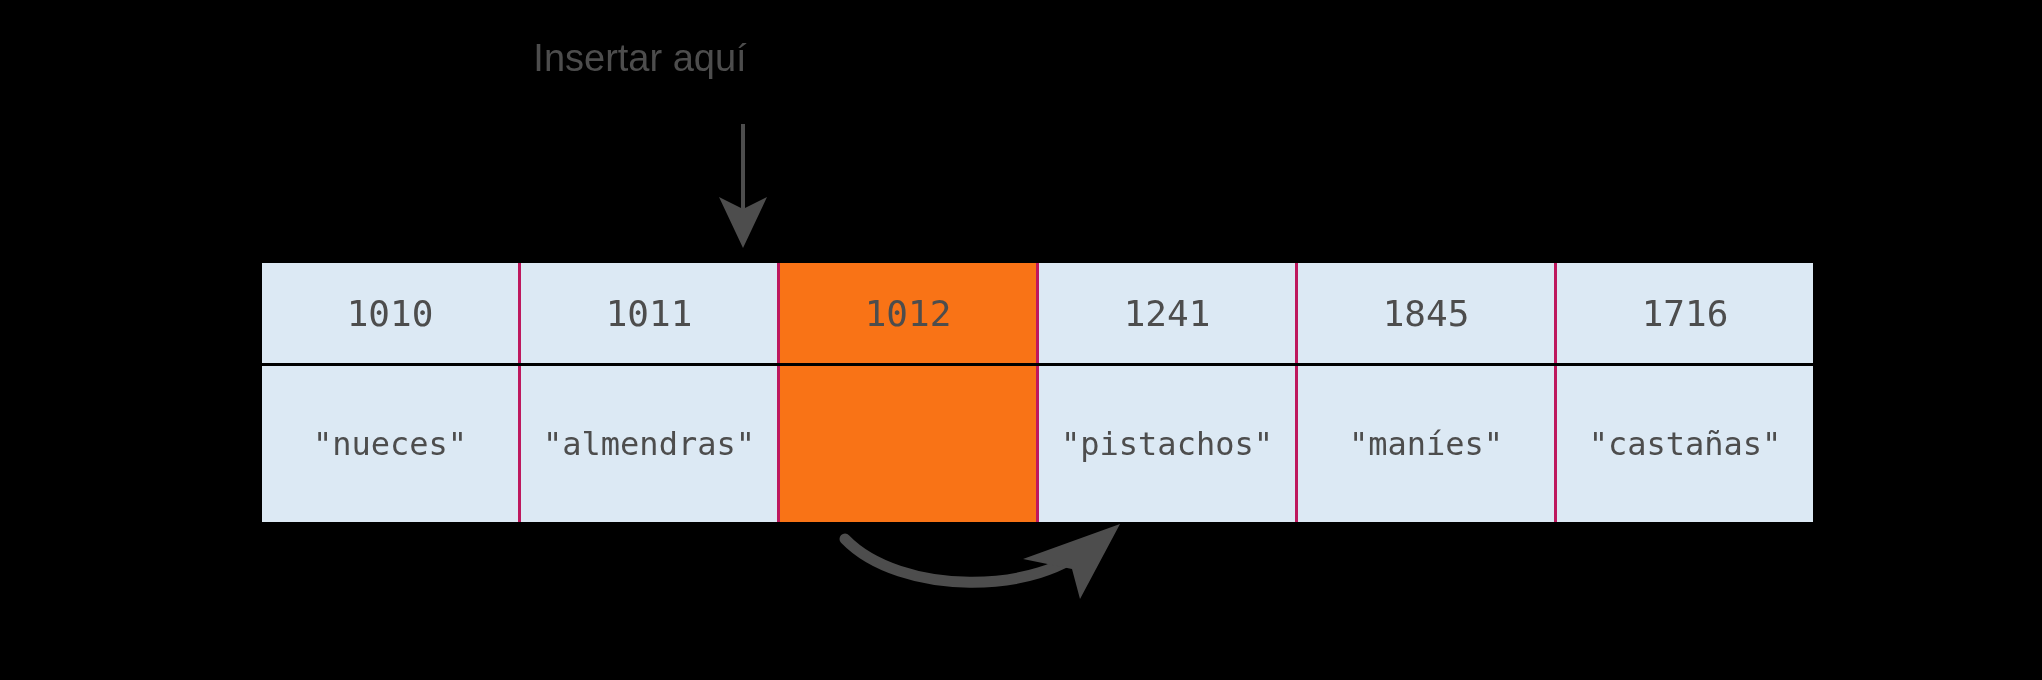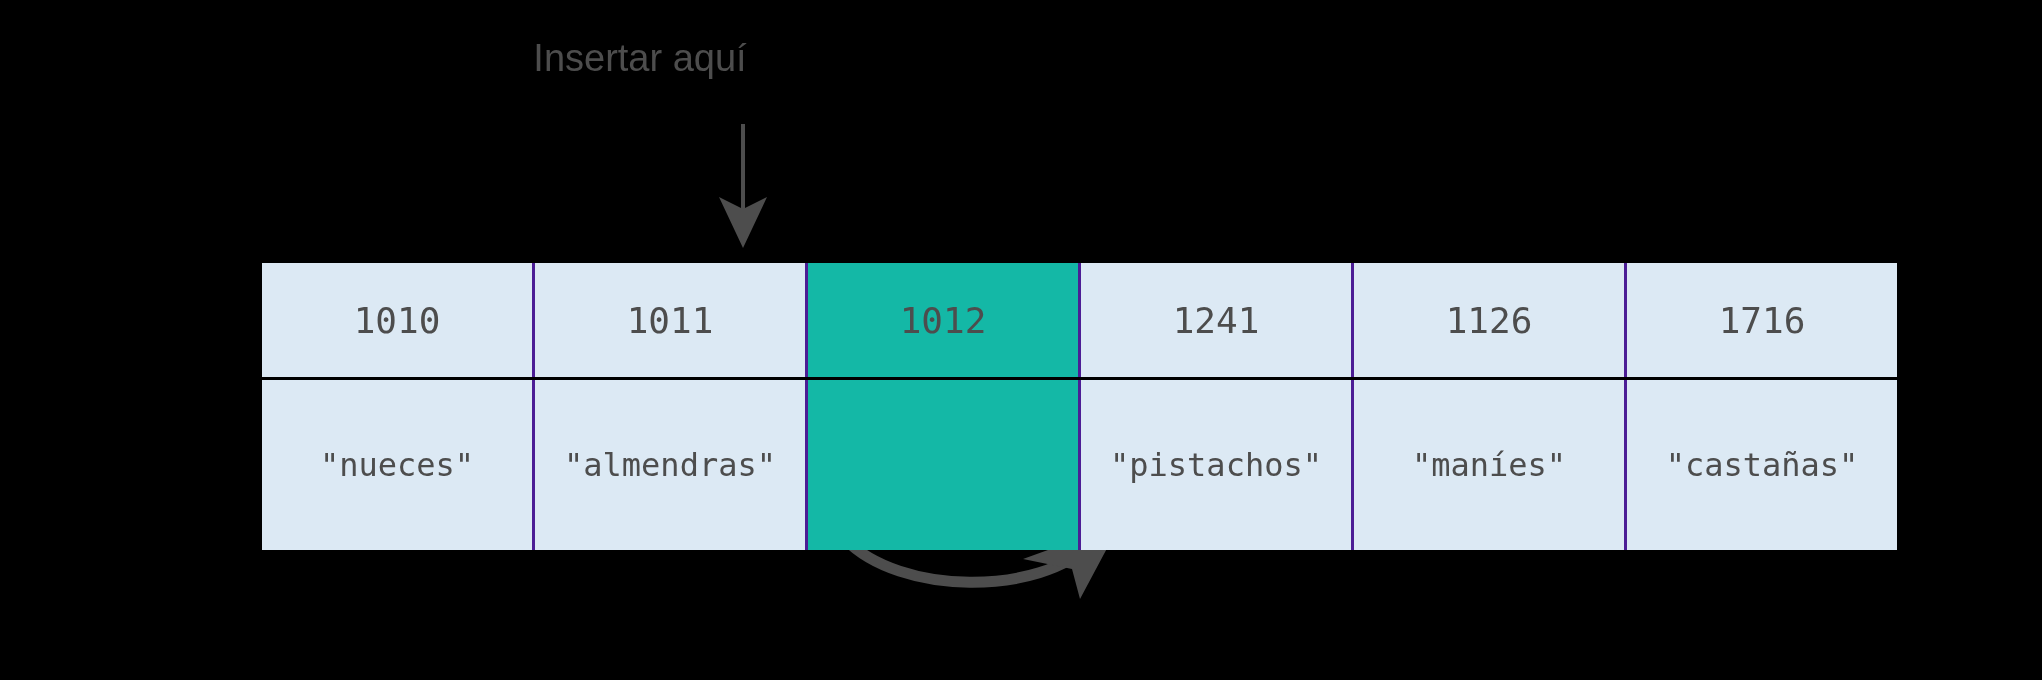--- a/index.html
+++ b/index.html
@@ -53,46 +53,46 @@
     position: absolute;
     left: 262px;
     top: 247px;
     width: 1440px;
     height: 224px;
     border-collapse: collapse;
     table-layout: fixed;
   }
   .mem-table td {
     width: 240px;
-    padding: 15px;
+    padding: 8px;
     text-align: center;
     vertical-align: middle;
     background: #dce9f4;
     border: 0;
     font-family: "DejaVu Sans Mono", monospace;
     color: #4d4d4d;
     white-space: nowrap;
     overflow: hidden;
   }
   .row-addr td {
     height: 84px;
     font-size: 36px;
     border-bottom: 3px solid #000000;
   }
   .row-val td {
     height: 140px;
     font-size: 32px;
   }
   
   .mem-table td + td {
-    border-left: 3px solid #4c1d95;
+    border-left: 3px solid #be185d;
   }
   
   .mem-table td.empty-slot {
-    background: #14b8a6;
+    background: #f97316;
   }
 </style>
 </head>
 <body>
 
 <div id="stage">
 
   <div class="caption">Insertar aquí</div>
 
   <svg class="arrow-layer" viewBox="0 0 2042 680" width="2042" height="680">
@@ -108,21 +108,21 @@
     </g>
   </svg>
 
   <table class="mem-table">
     <tbody>
       <tr class="row-addr">
         <td>1010</td>
         <td>1011</td>
         <td class="empty-slot">1012</td>
         <td>1241</td>
-        <td>1126</td>
+        <td>1845</td>
         <td>1716</td>
       </tr>
       <tr class="row-val">
         <td>"nueces"</td>
         <td>"almendras"</td>
         <td class="empty-slot"></td>
         <td>"pistachos"</td>
         <td>"maníes"</td>
         <td>"castañas"</td>
       </tr>

